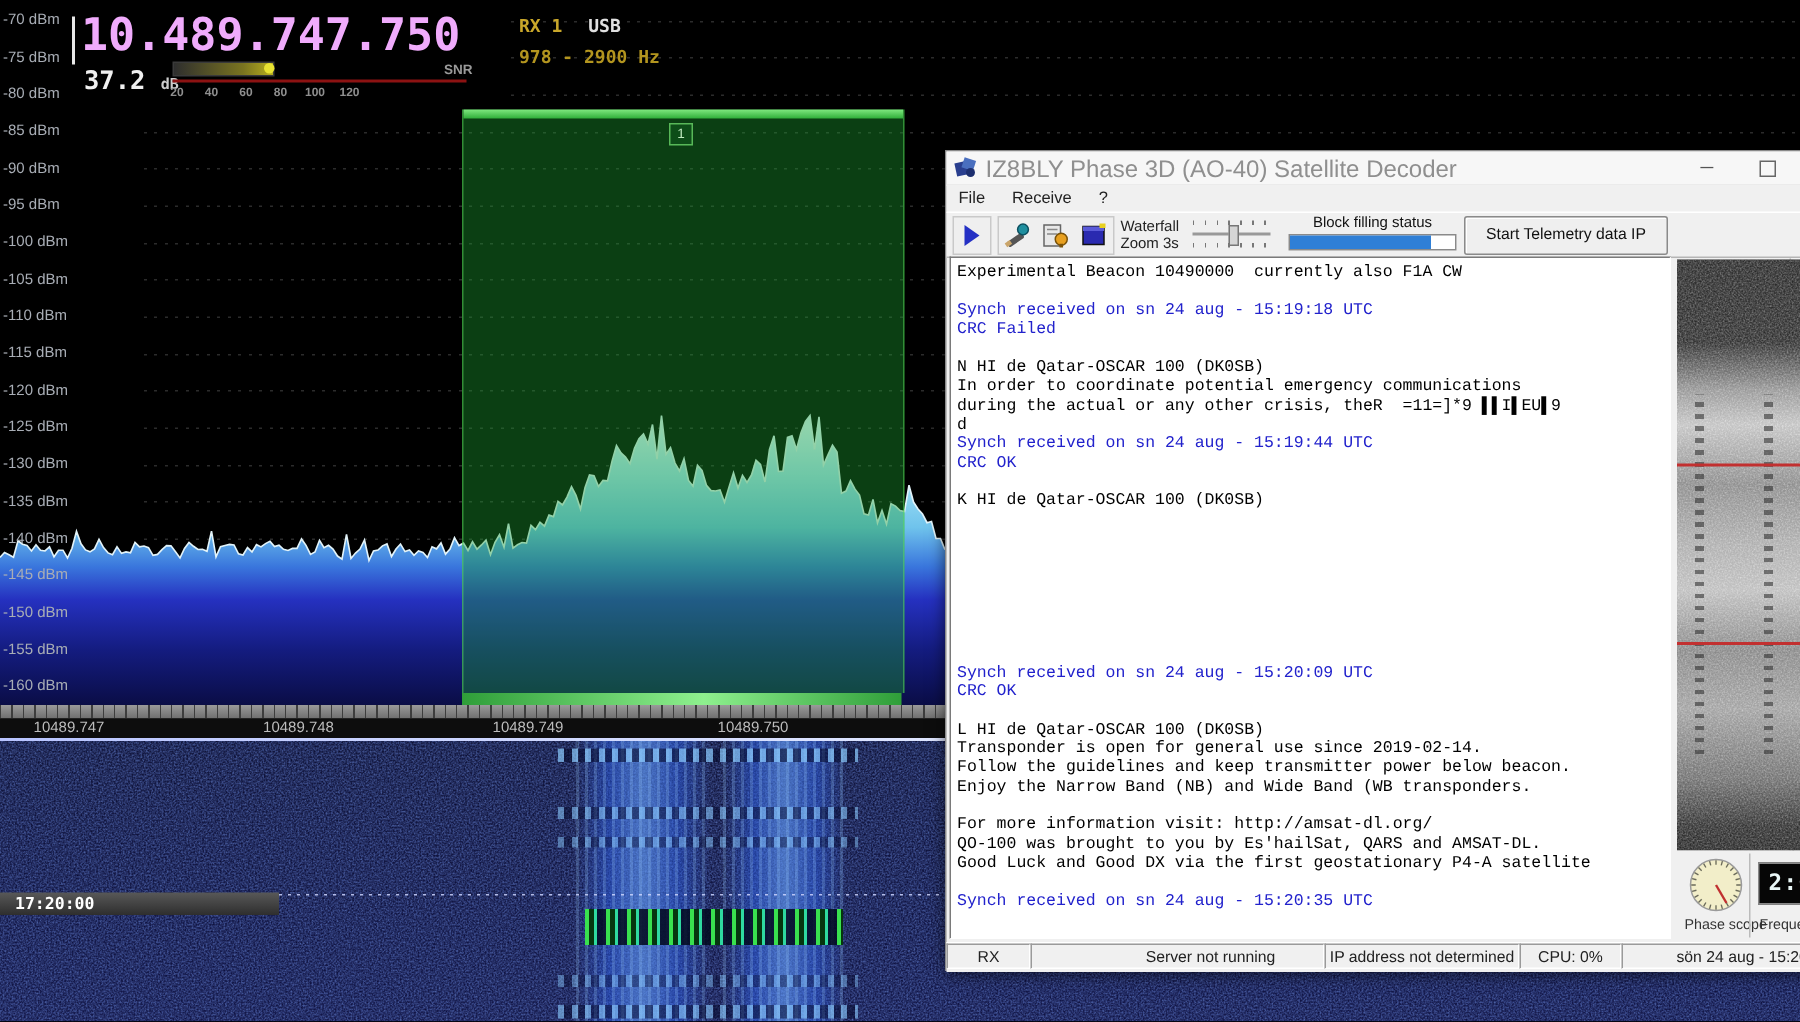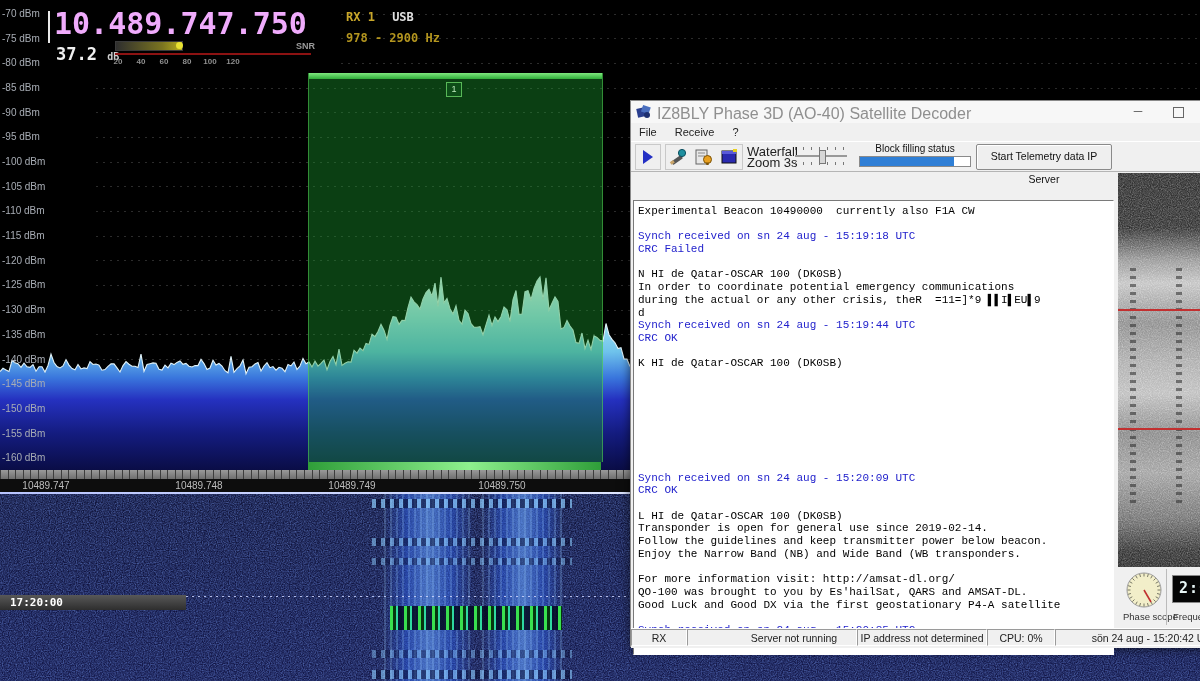--- a/index.html
+++ b/index.html
@@ -102,40 +102,40 @@
 
   #toolbar{position:absolute;left:0;top:40px;width:100%;height:29px;background:#f0f0f0;
            border-top:1px solid #fff;border-bottom:1px solid #b5b5b5;}
   .tool-group{position:absolute;top:2px;height:24px;border:1px solid #c9c9c9;background:#efefef;
               display:flex;align-items:center;}
   #grp-play{left:4px;width:24px;justify-content:center;}
   #play-icon{width:0;height:0;border-left:10px solid #2430c4;border-top:7px solid transparent;
              border-bottom:7px solid transparent;}
   #grp-icons{left:34px;width:76px;justify-content:space-around;}
   .ticon{width:19px;height:18px;}
-  #wzoom-label{position:absolute;left:116px;top:4px;font-size:13px;color:#222;line-height:11px;}
+  #wzoom-label{position:absolute;left:116px;top:4px;font-size:10px;color:#222;line-height:11px;}
   #wzoom-slider{position:absolute;left:164px;top:5px;width:52px;height:18px;}
   .tickrow{position:absolute;left:0;width:100%;height:3px;
            background:repeating-linear-gradient(90deg,#777 0 1px,transparent 1px 8px);}
   #wzoom-track{position:absolute;left:0;top:8px;width:100%;height:2px;background:#999;}
   #wzoom-thumb{position:absolute;left:24px;top:3px;width:5px;height:12px;background:#d6d6d6;
                border:1px solid #777;}
   #block-group{position:absolute;left:228px;top:1px;width:112px;height:26px;}
   #block-label{font-size:10px;text-align:center;color:#111;}
   #block-bar{margin-top:2px;height:9px;border:1px solid #8a8a8a;background:#fff;position:relative;}
   #block-fill{position:absolute;left:0;top:0;height:100%;width:85%;background:#2f7fd6;}
   #start-server-btn{position:absolute;left:345px;top:2px;width:134px;height:24px;background:#efefef;
            border:1px solid #8a8a8a;border-radius:2px;box-shadow:inset 1px 1px 0 #fff;
            font-size:10.5px;text-align:center;line-height:23px;color:#111;}
 
   
   #terminal{position:absolute;left:2px;top:70px;width:481px;height:455px;background:#fff;
             border:1px solid;border-color:#7a7a7a #fff #fff #7a7a7a;box-sizing:border-box;
             font-family:"Liberation Mono",monospace;font-size:11px;line-height:12.7px;
-            padding:4px 2px 0 4px;overflow:hidden;margin-top:29px;}
+            padding:4px 2px 0 4px;overflow:hidden;}
   .tline{white-space:pre;min-height:12.7px;color:#000;}
   .tline.blue{color:#2222cc;}
   #term-scroll{position:absolute;right:3px;top:71px;width:12px;height:453px;background:#f2f2f2;
                border-left:1px solid #cfcfcf;}
   #term-thumb{position:absolute;left:1px;top:84%;width:10px;height:14%;background:#dadada;
               border:1px solid #9a9a9a;}
 
   
   #phase-waterfall{position:absolute;left:487px;top:72px;width:86px;height:394px;overflow:hidden;
         background:linear-gradient(180deg,#1f1f1f 0%,#242424 14%,#9a9a9a 22%,#cfcfcf 28%,
@@ -444,18 +444,18 @@
     </svg>
     <div id="phase-scope-label">Phase scope</div>
     <div id="instr-sep"></div>
     <div id="lcd">2:0</div>
     <div id="freq-panel-label">Freque</div>
   </div>
 
   <div id="statusbar">
 
   <div class="status-cell" style="width: 56px;">RX</div>
-      <div class="status-cell" style="width: 170px; padding-left: 44px;">Server not running</div>
+      <div class="status-cell" style="width: 196px; padding-left: 44px;">Server not running</div>
       <div class="status-cell" style="width: 130px; text-align: center;">IP address not determined</div>
       <div class="status-cell" style="width: 68px;">CPU: 0%</div>
       <div class="status-cell" style="width: 200px;">sön 24 aug - 15:20:42 UTC</div>
     </div>
 </div>
 
 </body></html>

